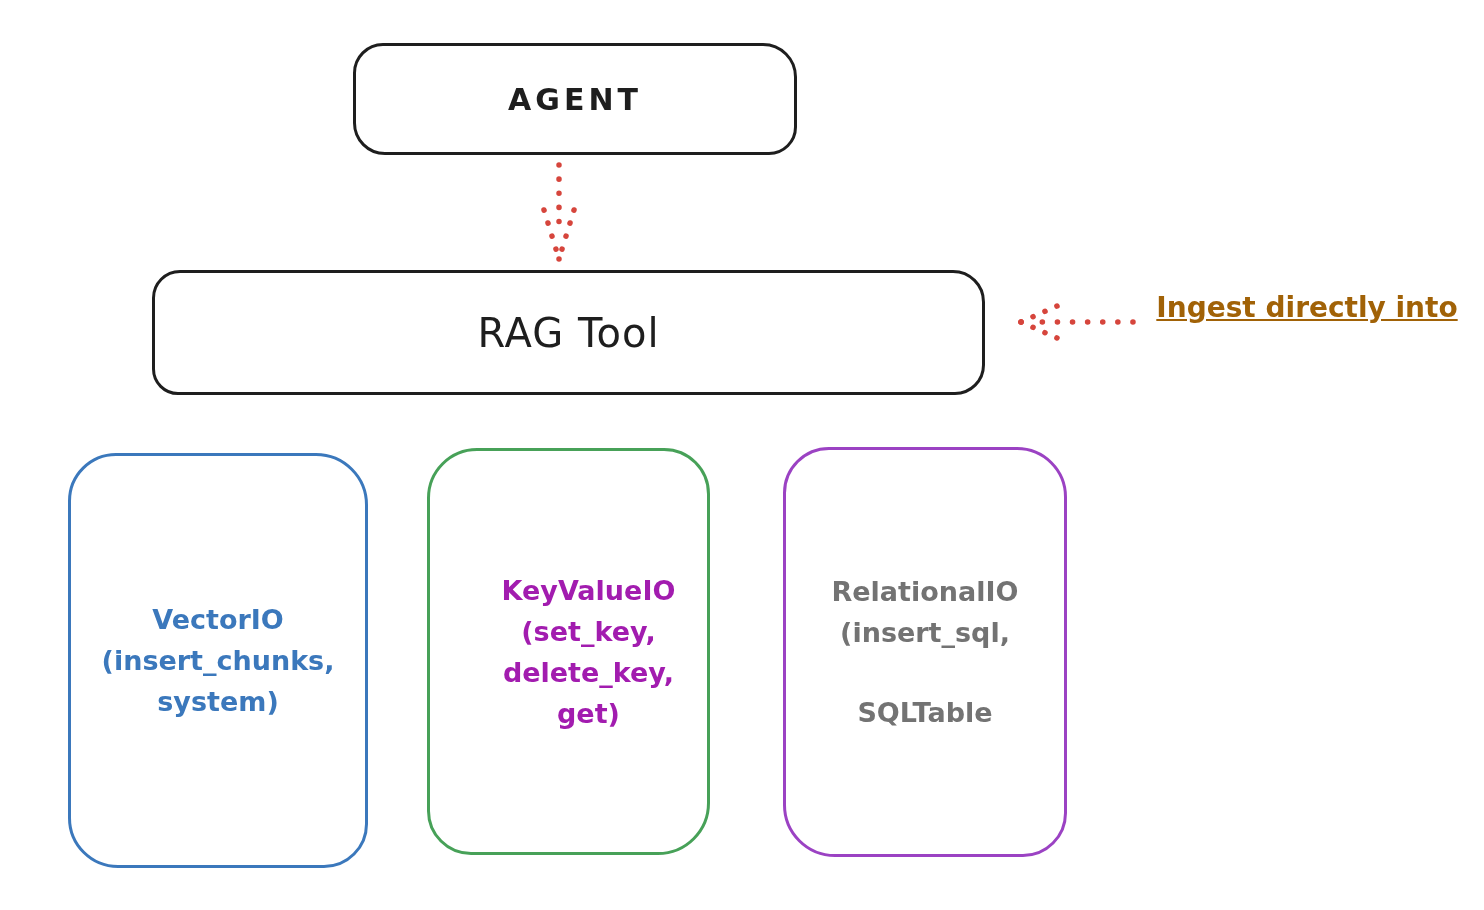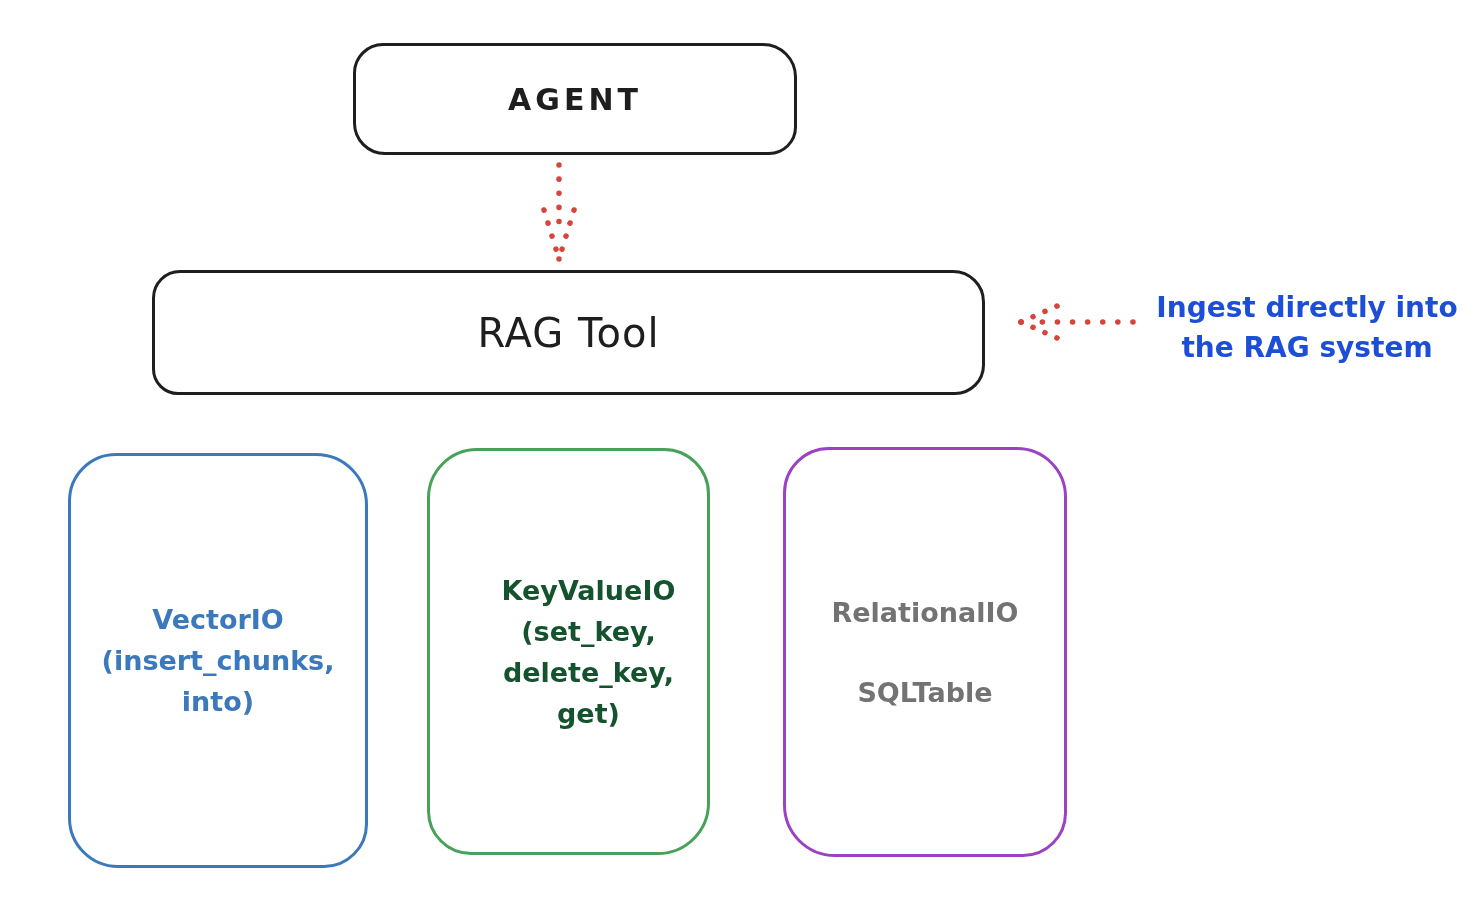--- a/index.html
+++ b/index.html
@@ -54,41 +54,42 @@
   }
   #vector-io-box {
     left: 68px; top: 453px; width: 300px; height: 415px;
     border: 3.5px solid #3b78bc;
     color: #3b78bc;
     border-radius: 48px 52px 44px 50px;
   }
   #keyvalue-io-box {
     left: 427px; top: 448px; width: 283px; height: 407px;
     border: 3.5px solid #47a158;
-    color: #14532d;
+    color: #a21caf;
     border-radius: 50px 46px 52px 44px;
     padding-left: 40px;
   }
   #relational-io-box {
     left: 783px; top: 447px; width: 284px; height: 410px;
     border: 3.5px solid #9b42c3;
     color: #737373;
     border-radius: 46px 50px 44px 52px;
   }
   .io-index-label {
     margin-top: 39px;
   }
   #ingest-annotation {
     position: absolute;
     left: 1140px; top: 288px; width: 334px;
-    color: #1d4ed8;
+    color: #a16207;
     font-size: 28px;
     font-weight: 600;
     line-height: 40px;
     text-align: center;
+    text-decoration: underline;
   }
   .arrow-svg {
     position: absolute;
   }
   #agent-to-rag-arrow { left: 538px; top: 160px; }
   #annotation-to-rag-arrow { left: 1013px; top: 301px; }
 </style>
 </head>
 <body>
 
@@ -115,33 +116,33 @@
     <g stroke="#d6453c" stroke-width="5.5" stroke-linecap="round" fill="none">
       <path d="M120 21 L16 21" stroke-dasharray="0.1 15"></path>
       <path d="M44 5 L8 21" stroke-dasharray="0.1 13"></path>
       <path d="M44 37 L8 21" stroke-dasharray="0.1 13"></path>
       <path d="M8 21 L8 21" stroke-dasharray="0.1 10"></path>
     </g>
   </svg>
 
   <div id="ingest-annotation">
     <div>Ingest directly into</div>
-    <div>the RAG system</div>
   </div>
 
   <div class="node io-box" id="vector-io-box">
     <div>VectorIO</div>
     <div>(insert_chunks,</div>
-    <div>into)</div>
+    <div>system)</div>
   </div>
 
   <div class="node io-box" id="keyvalue-io-box">
     <div>KeyValueIO</div>
     <div>(set_key,</div>
     <div>delete_key, get)</div>
   </div>
 
   <div class="node io-box" id="relational-io-box">
     <div>RelationalIO</div>
+    <div>(insert_sql,</div>
     <div class="io-index-label">SQLTable</div>
   </div>
 
 </div>
 
 </body></html>

